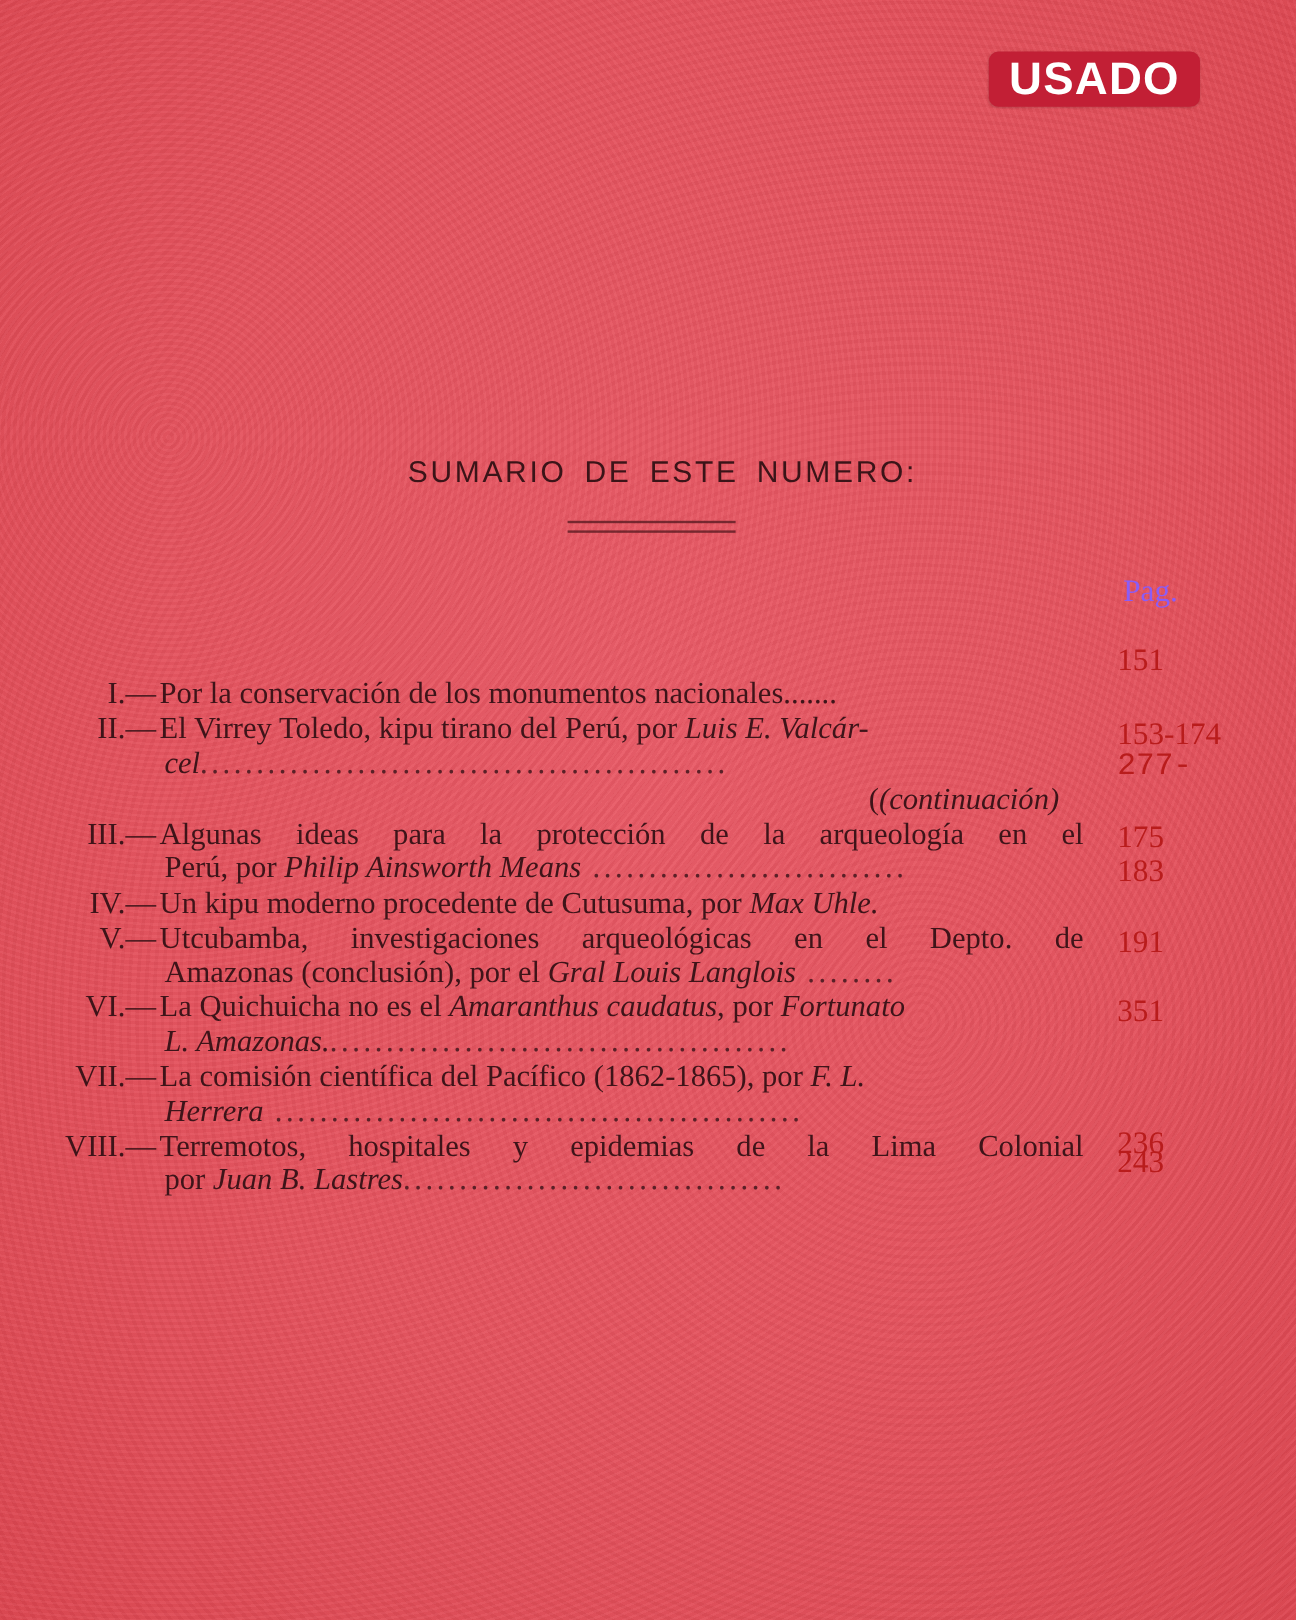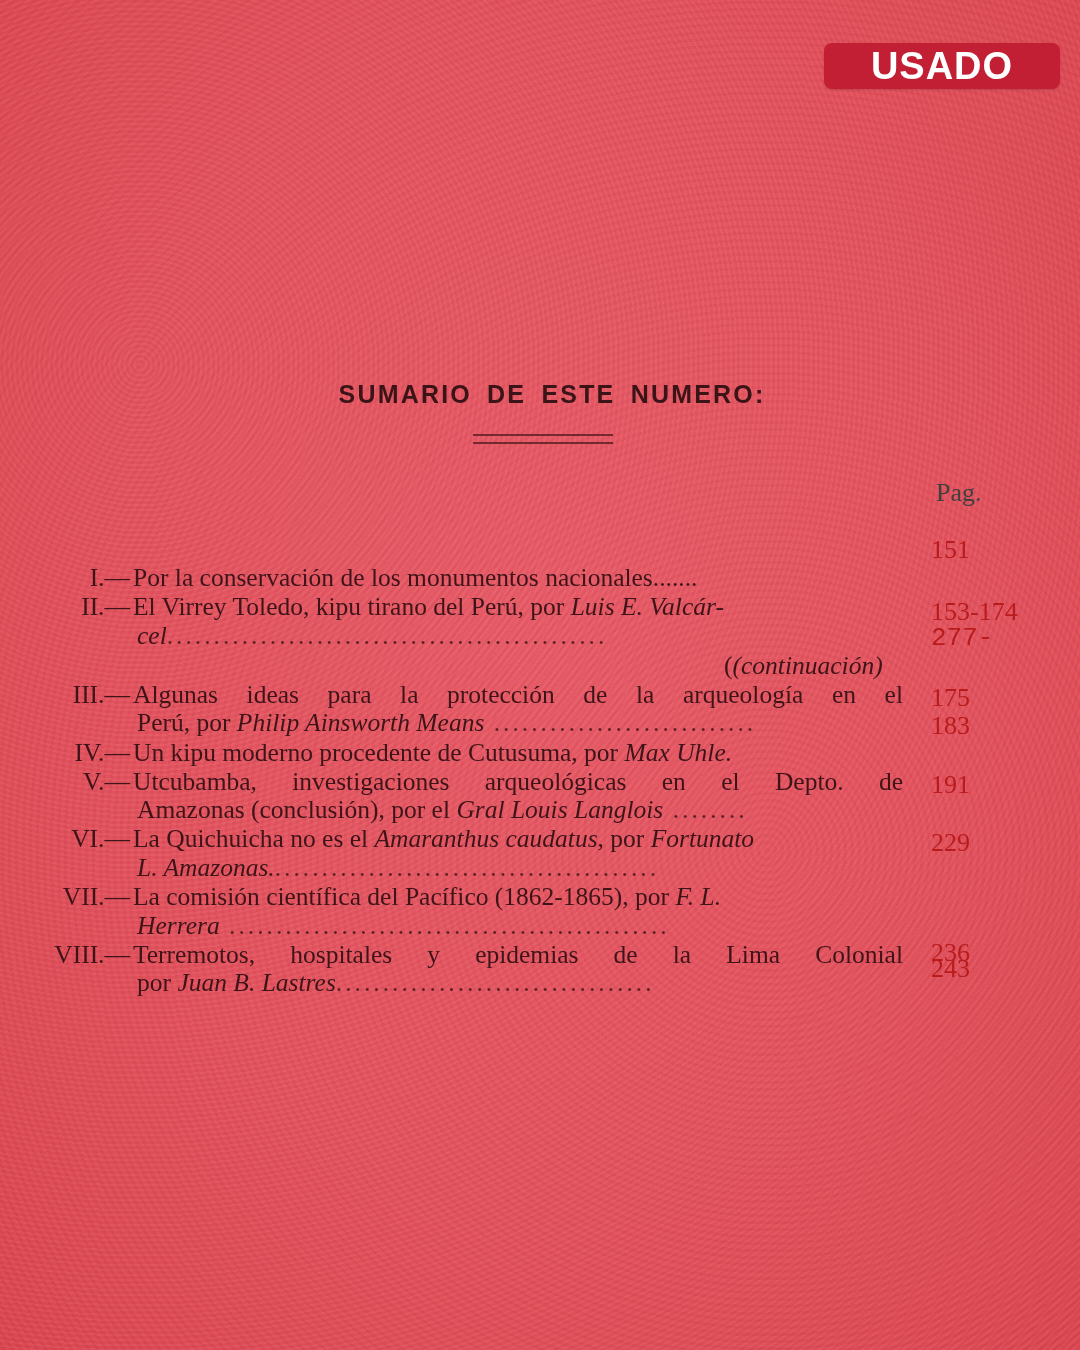--- a/index.html
+++ b/index.html
@@ -21,21 +21,21 @@
       inset: 0;
       background-image:
         repeating-radial-gradient(circle at 13% 27%, rgba(255,255,255,0.035) 0 2px, rgba(0,0,0,0.02) 2px 5px),
         repeating-radial-gradient(circle at 71% 63%, rgba(0,0,0,0.025) 0 3px, rgba(255,255,255,0.02) 3px 7px);
       pointer-events: none;
     }
     .badge {
       position: absolute;
       left: 824px;
       top: 43px;
-      width: 236px;
+      width: 176px;
       height: 46px;
       background: #c21f35;
       border-radius: 8px;
       color: #ffffff;
       font-family: "Liberation Sans", "DejaVu Sans", sans-serif;
       font-weight: 700;
       font-size: 38px;
       letter-spacing: 1px;
       display: flex;
       align-items: center;
@@ -43,42 +43,42 @@
       box-shadow: 0 1px 2px rgba(0,0,0,0.15);
     }
     .title {
       position: absolute;
       left: 0;
       right: 0;
       top: 380px;
       text-align: center;
       padding-left: 24px;
       font-family: "Liberation Sans", "DejaVu Sans", sans-serif;
-      font-weight: 700;
+      font-weight: 400;
       font-size: 25px;
       letter-spacing: 2.2px;
       word-spacing: 6px;
       color: #3b1418;
     }
     .rule {
       position: absolute;
       left: 473px;
       width: 140px;
       height: 2px;
       background: #5a1c22;
       opacity: 0.8;
     }
     .rule.r1 { top: 434px; }
     .rule.r2 { top: 442px; }
     .pag-header {
       position: absolute;
       left: 936px;
       top: 478px;
       font-size: 26px;
-      color: #404040;
+      color: #8b5cf6;
     }
     .toc {
       position: absolute;
       left: 0;
       top: 535px;
       width: 1080px;
     }
     .line {
       position: absolute;
       font-size: 25.5px;
@@ -190,21 +190,21 @@
   </div>
 
   <div>
     <div class="line" style="top:261px; width:1080px;">
       <span class="num">VI.—</span>
       <span class="text"><span>La Quichuicha no es el </span><i>Amaranthus caudatus</i><span>, por </span><i>Fortunato</i></span>
     </div>
     <div class="line" style="top:290px; width:1080px;">
       <span class="text cont"><i>L. Amazonas.</i><span class="dots">.........................................</span></span>
     </div>
-    <div class="page" style="top:293px;">229</div>
+    <div class="page" style="top:293px;">351</div>
   </div>
 
   <div>
     <div class="line" style="top:319px; width:1080px;">
       <span class="num">VII.—</span>
       <span class="text"><span>La comisión científica del Pacífico (1862-1865), por </span><i>F. L.</i></span>
     </div>
     <div class="line" style="top:348px; width:1080px;">
       <span class="text cont"><i>Herrera</i><span class="dots"> ...............................................</span></span>
     </div>

